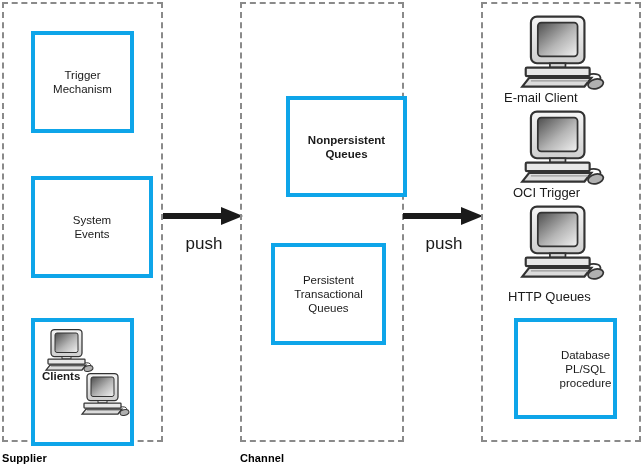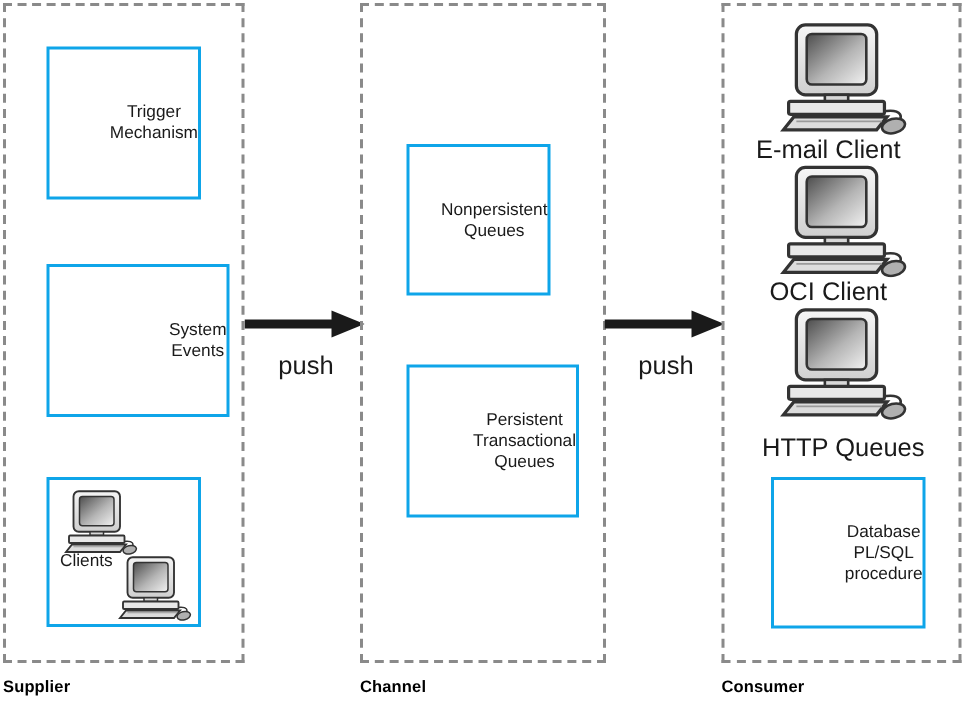--- a/index.html
+++ b/index.html
@@ -32,26 +32,26 @@
     text-align: left;
     font-size: 11px;
     font-weight: bold;
     color: #000000;
     letter-spacing: 0.1px;
   }
 
   
   .node-box {
     position: absolute;
-    border: 2px solid #0ea5e9;
+    border: 4px solid #0ea5e9;
     background: #ffffff;
     box-sizing: border-box;
     display: flex;
     align-items: center;
-    justify-content: flex-end;
+    justify-content: center;
   }
   .node-box .node-text {
     font-size: 11.5px;
     line-height: 14px;
     text-align: center;
     color: #1a1a1a;
     white-space: pre-line;
   }
 
   
@@ -66,21 +66,21 @@
   }
 
   
   .pc {
     position: absolute;
   }
   .pc svg { display: block; }
 
   .icon-caption {
     position: absolute;
-    font-size: 17px;
+    font-size: 13px;
     color: #1a1a1a;
     white-space: nowrap;
     text-align: right;
   }
 
   .clients-label {
     position: absolute;
     font-size: 11.5px;
     color: #1a1a1a;
   }
@@ -96,21 +96,21 @@
   <div class="node-box" style="left:31px; top:31px; width:103px; height:102px;">
     <span class="node-text">Trigger
 Mechanism</span>
   </div>
 
   <div class="node-box" style="left:31px; top:176px; width:122px; height:102px;">
     <span class="node-text">System
 Events</span>
   </div>
 
-  <div class="node-box" style="left:31px; top:318px; width:103px; height:100px; display:block;">
+  <div class="node-box" style="left:31px; top:318px; width:103px; height:128px; display:block;font-weight:bold;">
 
     <div class="pc" style="left:8px; top:6px; width:52px; height:44px;">
       <svg width="52" height="44" viewBox="0 0 104 88" xmlns="http://www.w3.org/2000/svg">
         <defs>
           <linearGradient id="scr-s1" x1="0" y1="0" x2="1" y2="1">
             <stop offset="0%" stop-color="#4d4d4d"></stop>
             <stop offset="55%" stop-color="#b5b5b5"></stop>
             <stop offset="100%" stop-color="#f2f2f2"></stop>
           </linearGradient>
           <linearGradient id="chas-s1" x1="0" y1="0" x2="0" y2="1">
@@ -167,41 +167,40 @@
     <svg width="82" height="22" viewBox="0 0 82 22" xmlns="http://www.w3.org/2000/svg">
       <line x1="0" y1="11" x2="62" y2="11" stroke="#1a1a1a" stroke-width="6"></line>
       <polygon points="58,2 80,11 58,20" fill="#1a1a1a"></polygon>
     </svg>
   </div>
   <div class="arrow-label" style="left:163px; top:234px; width:82px;">push</div>
 
   <div class="zone" style="left:240px; top:2px; width:164px; height:440px;"></div>
   <div class="zone-label" style="left:240px; top:452px; width:164px;">Channel</div>
 
-  <div class="node-box" style="left:271px; top:96px; width:96px; height:101px;">
+  <div class="node-box" style="left:286px; top:96px; width:121px; height:101px;font-weight:bold;">
     <span class="node-text">Nonpersistent
 Queues</span>
   </div>
 
   <div class="node-box" style="left:271px; top:243px; width:115px; height:102px;">
     <span class="node-text">Persistent
 Transactional
 Queues</span>
   </div>
 
   <div class="arrow" style="left:403px; top:205px; width:82px; height:22px;">
     <svg width="82" height="22" viewBox="0 0 82 22" xmlns="http://www.w3.org/2000/svg">
       <line x1="0" y1="11" x2="62" y2="11" stroke="#1a1a1a" stroke-width="6"></line>
       <polygon points="58,2 80,11 58,20" fill="#1a1a1a"></polygon>
     </svg>
   </div>
   <div class="arrow-label" style="left:403px; top:234px; width:82px;">push</div>
 
   <div class="zone" style="left:481px; top:2px; width:160px; height:440px;"></div>
-  <div class="zone-label" style="left:481px; top:452px; width:160px;">Consumer</div>
 
   <div class="pc" style="left:517px; top:14px; width:90px; height:76px;">
     <svg width="90" height="76" viewBox="0 0 104 88" xmlns="http://www.w3.org/2000/svg">
       <defs>
         <linearGradient id="scr-c1" x1="0" y1="0" x2="1" y2="1">
           <stop offset="0%" stop-color="#4d4d4d"></stop>
           <stop offset="55%" stop-color="#b5b5b5"></stop>
           <stop offset="100%" stop-color="#f2f2f2"></stop>
         </linearGradient>
         <linearGradient id="chas-c1" x1="0" y1="0" x2="0" y2="1">
@@ -237,21 +236,21 @@
       <path d="M82 70 C 98 67, 100 75, 92 80" fill="none" stroke="#333333" stroke-width="2"></path>
       <rect x="16" y="3" width="62" height="54" rx="7" ry="7" fill="url(#chas-c2)" stroke="#333333" stroke-width="2.5"></rect>
       <rect x="24" y="10" width="46" height="39" rx="4" ry="4" fill="url(#scr-c2)" stroke="#333333" stroke-width="2"></rect>
       <rect x="38" y="57" width="18" height="5" fill="#d8d8d8" stroke="#333333" stroke-width="2"></rect>
       <rect x="10" y="62" width="74" height="10" rx="1.5" fill="#e8e8e8" stroke="#333333" stroke-width="2.5"></rect>
       <path d="M14 74 L86 74 L78 84 L6 84 Z" fill="#dcdcdc" stroke="#333333" stroke-width="2.5"></path>
       <path d="M16 77.5 L82 77.5" stroke="#9a9a9a" stroke-width="1.5"></path>
       <ellipse cx="91" cy="81" rx="9" ry="5.5" fill="#b0b0b0" stroke="#333333" stroke-width="2" transform="rotate(-14 91 81)"></ellipse>
     </svg>
   </div>
-  <div class="icon-caption" style="left:513px; top:185px;">OCI Client</div>
+  <div class="icon-caption" style="left:513px; top:185px;">OCI Trigger</div>
 
   <div class="pc" style="left:517px; top:204px; width:90px; height:76px;">
     <svg width="90" height="76" viewBox="0 0 104 88" xmlns="http://www.w3.org/2000/svg">
       <defs>
         <linearGradient id="scr-c3" x1="0" y1="0" x2="1" y2="1">
           <stop offset="0%" stop-color="#4d4d4d"></stop>
           <stop offset="55%" stop-color="#b5b5b5"></stop>
           <stop offset="100%" stop-color="#f2f2f2"></stop>
         </linearGradient>
         <linearGradient id="chas-c3" x1="0" y1="0" x2="0" y2="1">

